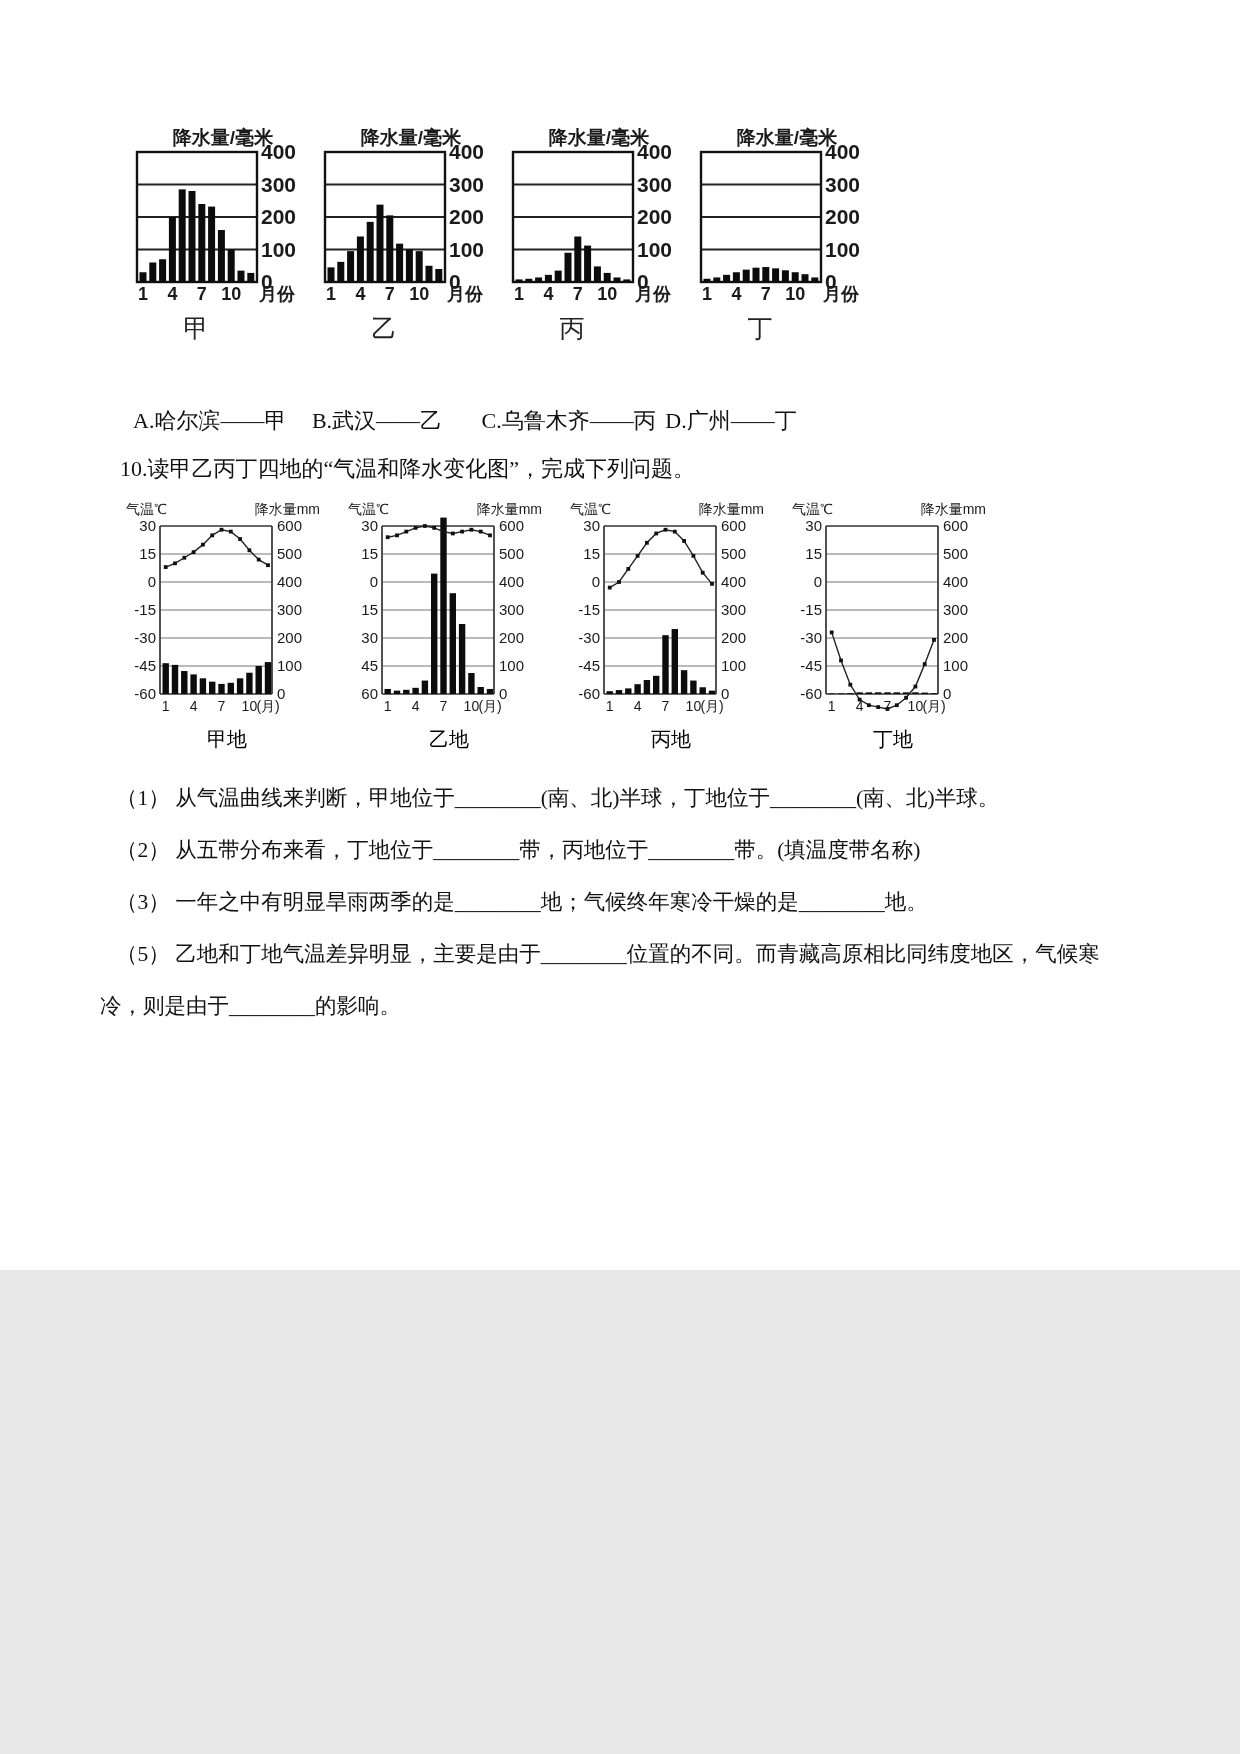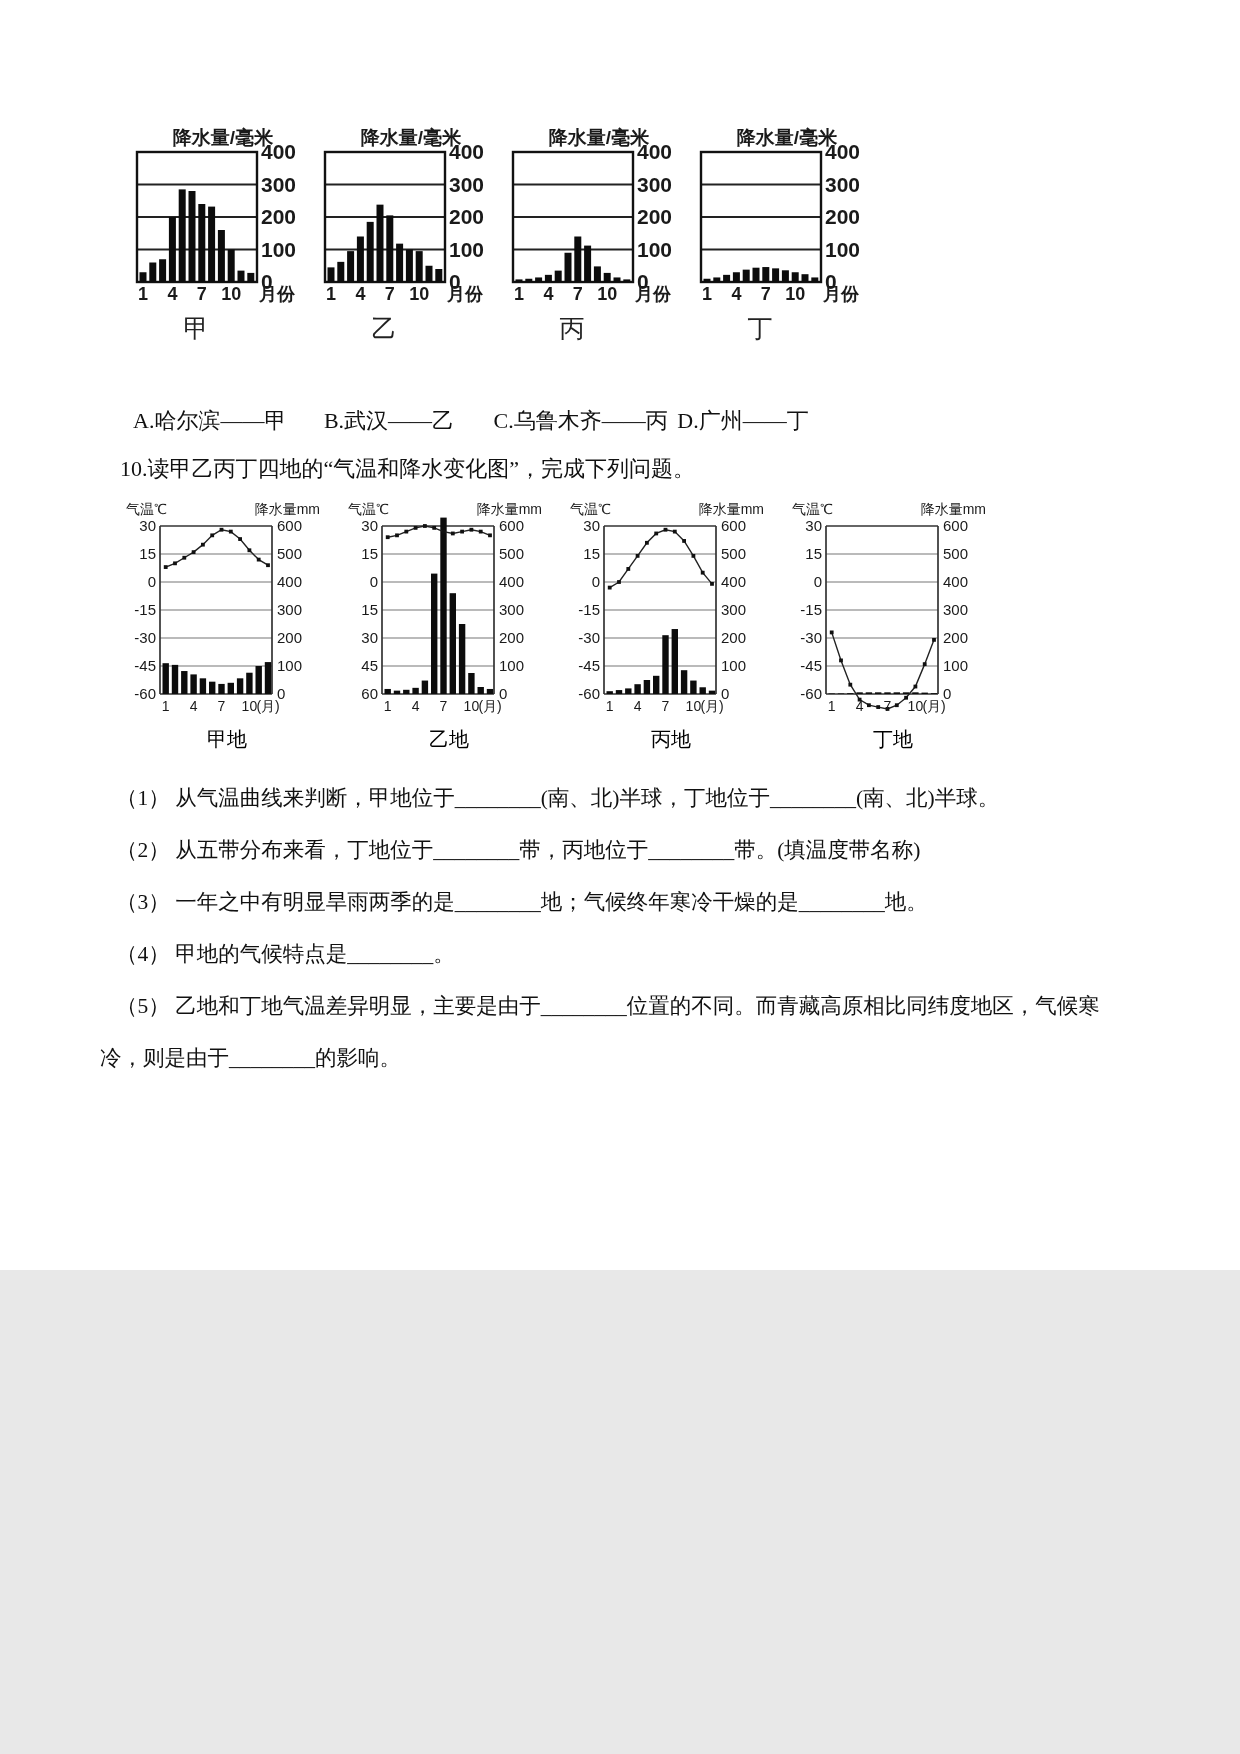--- a/index.html
+++ b/index.html
@@ -9,21 +9,21 @@
 
   
   .row-precip{position:absolute;left:135px;top:128px;display:flex;gap:10px;}
   .pchart{width:178px;}
   .pplace{margin-top:4px;width:122px;text-align:center;font-size:25px;
           font-family:"Liberation Sans",sans-serif;color:#222;}
 
   
   .options{position:absolute;left:133px;top:406px;font-size:22px;white-space:nowrap;}
   .options span{display:inline-block;}
-  .opt-a{margin-right:32px;} .opt-b{margin-right:34px;text-align:center;} .opt-c{margin-right:4px;}
+  .opt-a{margin-right:20px;} .opt-b{margin-right:34px;text-align:center;} .opt-c{margin-right:4px;}
 
   
   .q10-intro{position:absolute;left:120px;top:454px;font-size:22px;}
 
   
   .row-climate{position:absolute;left:122px;top:498px;display:flex;gap:20px;}
   .cchart{width:202px;}
   .cplace{margin-top:2px;width:150px;margin-left:30px;text-align:center;font-size:20px;
           font-family:"Liberation Sans",sans-serif;color:#000000;}
 
@@ -418,18 +418,17 @@
           <text x="134.4" y="213" font-size="14" text-anchor="start" font-weight="normal" font-family="Liberation Sans, sans-serif" fill="#1a1a1a">(月)</text>
         </svg>
       <div class="cplace">丁地</div>
     </div>
   </div>
 
   <div class="questions">
     <p>（1） 从气温曲线来判断，甲地位于________(南、北)半球，丁地位于________(南、北)半球。</p>
     <p>（2） 从五带分布来看，丁地位于________带，丙地位于________带。(填温度带名称)</p>
     <p>（3） 一年之中有明显旱雨两季的是________地；气候终年寒冷干燥的是________地。</p>
-    <p>（4） 甲地的气候特点是________。</p>
     <p>（5） 乙地和丁地气温差异明显，主要是由于________位置的不同。而青藏高原相比同纬度地区，气候寒冷，则是由于________的影响。</p>
   </div>
 
   <div class="footer">第2页共4页</div>
 </div>
 
 </body></html>

